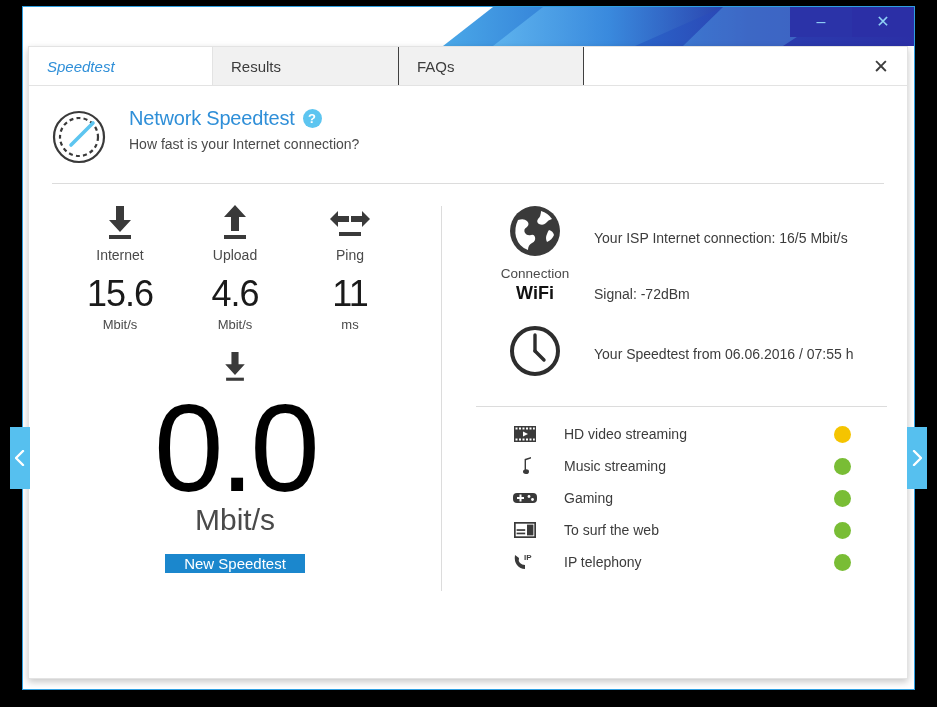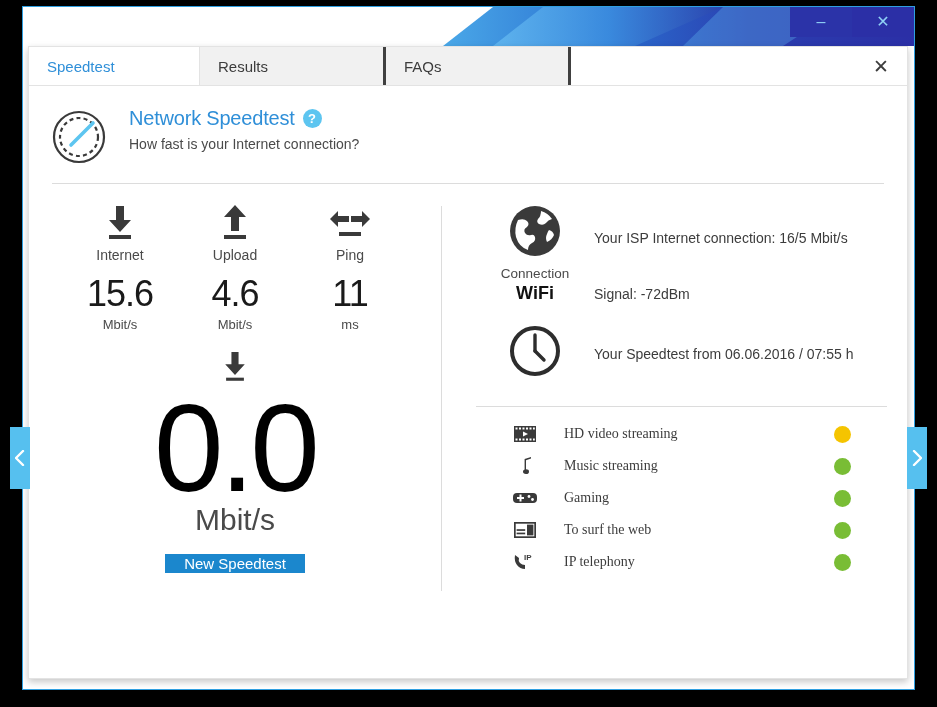--- a/index.html
+++ b/index.html
@@ -87,29 +87,29 @@
     display: flex;
     align-items: stretch;
   }
   .tab {
     display: flex;
     align-items: center;
     font-size: 15px;
     padding-left: 18px;
     color: #3c3c3c;
     background: #f1f1f1;
-    border-right: 3px solid #404040;
+    border-right: 1px solid #404040;
     cursor: default;
   }
   .tab.active {
     background: #ffffff;
     color: #2f8fd8;
     border-right: 1px solid #e3e3e3;
   }
-  .tab-0 { width: 171px; }
+  .tab-0 { width: 184px; font-style: italic; }
   .tab-1 { width: 186px; }
   .tab-2 { width: 185px; }
   #tab-spacer { flex: 1; background: #ffffff; }
   #card-close {
     position: absolute;
     right: 0; top: 0;
     width: 52px; height: 38px;
     display: flex;
     align-items: center;
     justify-content: center;
@@ -267,21 +267,21 @@
     color: #3c3c3c;
   }
   #options-header .help-badge { margin-left: 10px; }
   #options-list { margin-top: 11px; padding-left: 60px; padding-right: 56px; }
   .option-row {
     display: flex;
     align-items: center;
     height: 32px;
   }
   .option-icon { width: 46px; flex: 0 0 46px; display: flex; justify-content: center; }
-  .option-label { flex: 1; font-size: 14px; color: #3c3c3c; padding-left: 16px; font-family: Liberation Serif, serif; }
+  .option-label { flex: 1; font-size: 14px; color: #3c3c3c; padding-left: 16px; }
   .option-dot { width: 17px; height: 17px; border-radius: 50%; flex: 0 0 17px; }
 
   
   .side-tab {
     position: absolute;
     top: 427px;
     width: 20px;
     height: 62px;
     background: #56c0ef;
     display: flex;

